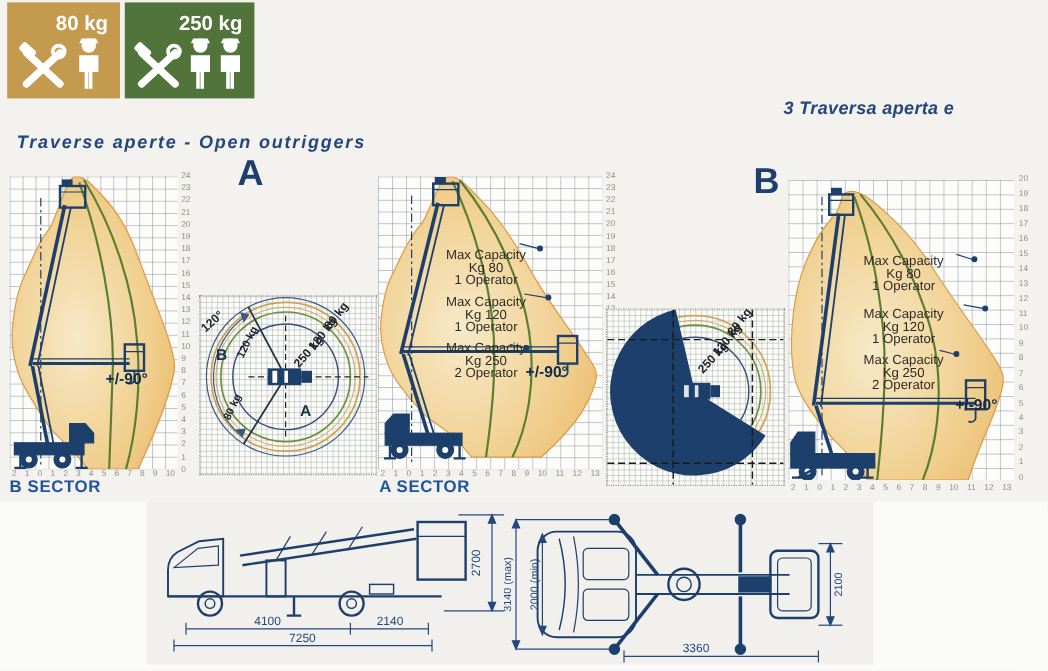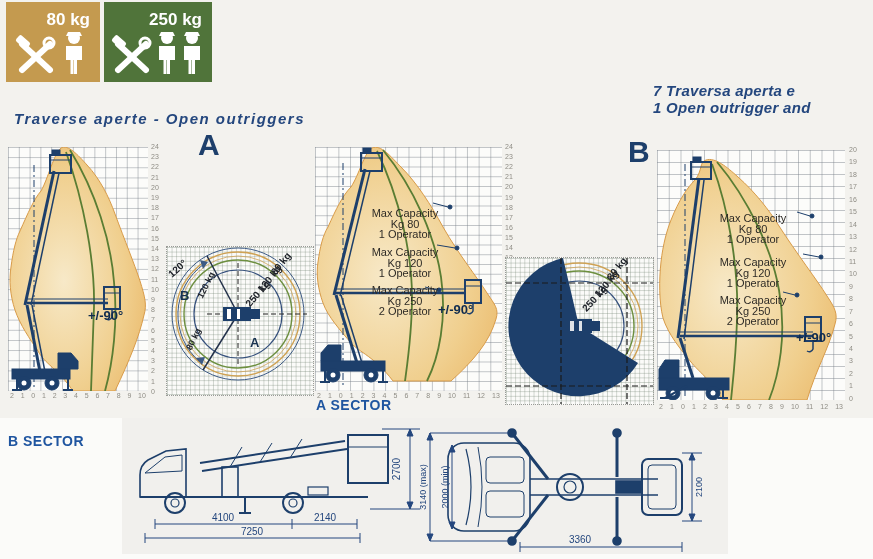--- a/index.html
+++ b/index.html
@@ -69,22 +69,21 @@
       <path d="M49,16 h16 v14 h-5 v14 h-3 v-14 h-0.5 v14 h-3 v-14 h-4.5 z"></path>
       <circle cx="82" cy="8" r="6"></circle>
         <path d="M74,6 h16 l-2,-4 h-12 z"></path>
       <path d="M74,16 h16 v14 h-5 v14 h-3 v-14 h-0.5 v14 h-3 v-14 h-4.5 z"></path>
     </g>
   </svg>
 </div>
 
 <div class="title">Traverse aperte - Open outriggers</div>
 <div class="notes">
-  <div>7  Traversa aperta e</div>
-  <div>1  Open outrigger and</div>
+  <div>3  Traversa aperta e</div>
 </div>
 <div class="marker" style="left:198px;top:128px;">A</div>
 <div class="marker" style="left:628px;top:135px;">B</div>
 
 <div class="bottom-strip"></div>
 <div class="bottom-panel"></div>
 
 <div class="grid" style="left:8px;top:147px;width:140px;height:244px;background-size:10.8px 10.17px;">
   <svg width="140" height="244" viewBox="0 0 140 244">
     <defs>
@@ -160,21 +159,21 @@
     <span>3</span>
     <span>4</span>
     <span>5</span>
     <span>6</span>
     <span>7</span>
     <span>8</span>
     <span>9</span>
     <span>10</span>
   </div>
 <div class="pm90" style="left:88px;top:308px;">+/-90°</div>
-<div class="sector-label" style="left:8px;top:397px;margin-top:36px;">B SECTOR</div>
+<div class="sector-label" style="left:8px;top:397px;">B SECTOR</div>
 
 <div class="plan" style="left:166px;top:246px;width:146px;height:148px;">
   <svg width="146" height="148" viewBox="0 0 146 148">
     <circle cx="71" cy="67" r="66" fill="none" stroke="#3d5a85" stroke-width="1"></circle>
     <circle cx="71" cy="67" r="62" fill="none" stroke="#cfa254" stroke-width="1.4"></circle>
     <circle cx="71" cy="67" r="58" fill="none" stroke="#cfa254" stroke-width="0.8"></circle>
     <circle cx="71" cy="67" r="54" fill="none" stroke="#6d8f3f" stroke-width="1.4"></circle>
     <circle cx="71" cy="67" r="44" fill="none" stroke="#35507c" stroke-width="1.2"></circle>
     <line x1="71" y1="67" x2="40" y2="9" stroke="#22304a" stroke-width="1.5"></line>
     <line x1="71" y1="67" x2="36" y2="123" stroke="#22304a" stroke-width="1.5"></line>

